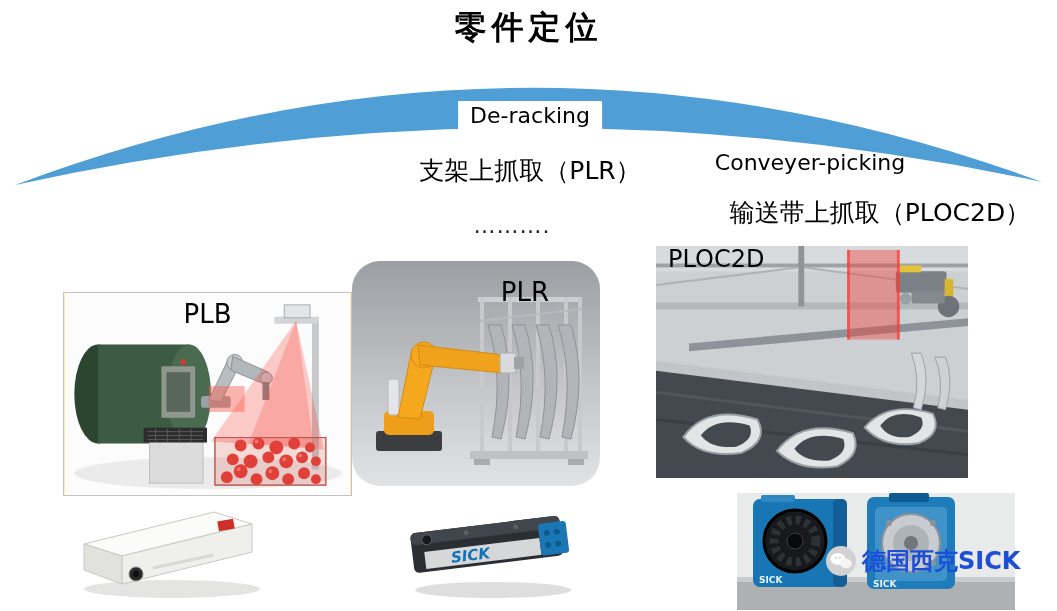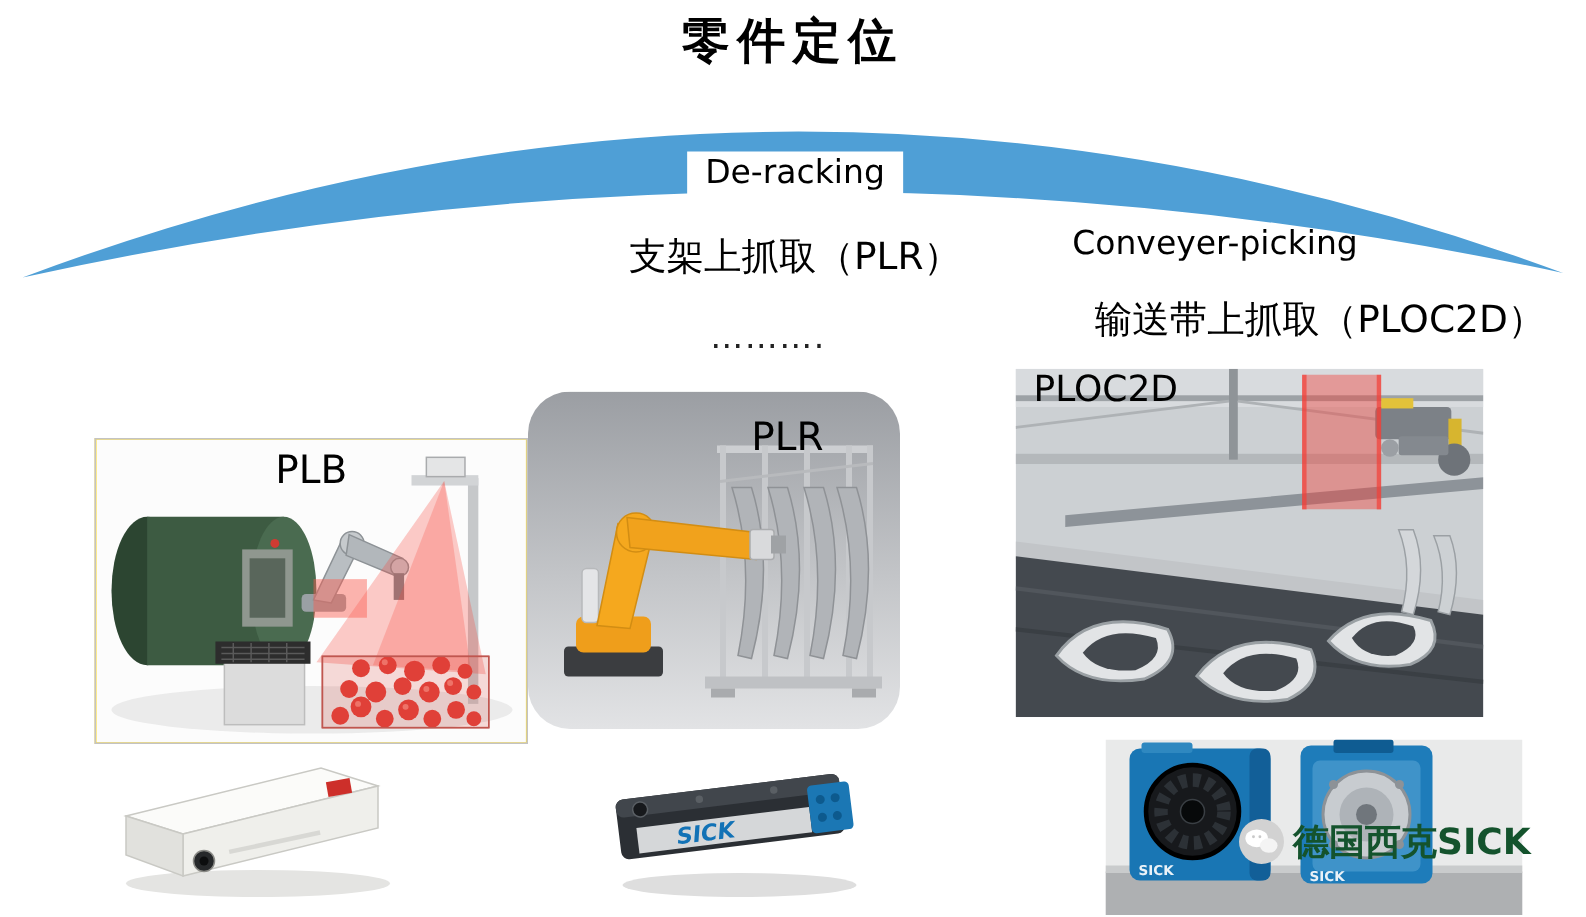--- a/index.html
+++ b/index.html
@@ -16,32 +16,32 @@
   .lbl { position:absolute; transform:translateX(-50%); text-align:right; white-space:nowrap; }
   .lbl-en { font-size:22px; color:#000; }
   .lbl-zh { font-size:25px; color:#000; }
   .lbl-box { background:#fff; padding:2px 12px; }
   .dots { position:absolute; transform:translateX(-50%); font-size:22px; letter-spacing:1px; color:#222; }
   .panel { position:absolute; overflow:hidden; }
   .panel svg { display:block; width:100%; height:100%; }
   .panel-label { position:absolute; color:#000; }
   .panel-plb { left:63px; top:258px; width:289px; height:204px; border:1px solid #c3c3c3; background:#fde047;margin-top:34px; }
   .panel-plr { left:352px; top:261px; width:248px; height:225px;border-radius:28px; }
-  .panel-ploc2d { left:677px; top:243px; width:312px; height:238px; }
+  .panel-ploc2d { left:656px; top:243px; width:312px; height:238px; }
   .plb-label  { left:50%; transform:translateX(-50%); top:6px; font-size:26px; }
   .plr-label  { left:60%; top:16px; font-size:26px; }
   .ploc2d-label { left:12px; top:2px; font-size:24px; }
   .product { position:absolute; }
   .product svg { display:block; width:100%; height:100%; }
   .product-laser   { left:62px;  top:486px; width:210px; height:118px; }
   .product-sensor  { left:398px; top:484px; width:185px; height:122px; }
   .product-cameras { left:737px; top:493px; width:278px; height:117px; }
   .watermark {
     position:absolute; left:826px; top:545px; display:flex; align-items:center; gap:6px;
-    font-size:24px; font-weight:700; color:#14532d; z-index:5;
+    font-size:24px; font-weight:700; color:#1d4ed8; z-index:5;
   }
   .wm-icon { width:30px; height:30px; display:inline-block; }
 </style>
 </head>
 <body>
 
 <div class="slide">
 
   <div class="title">零件定位</div>
 

